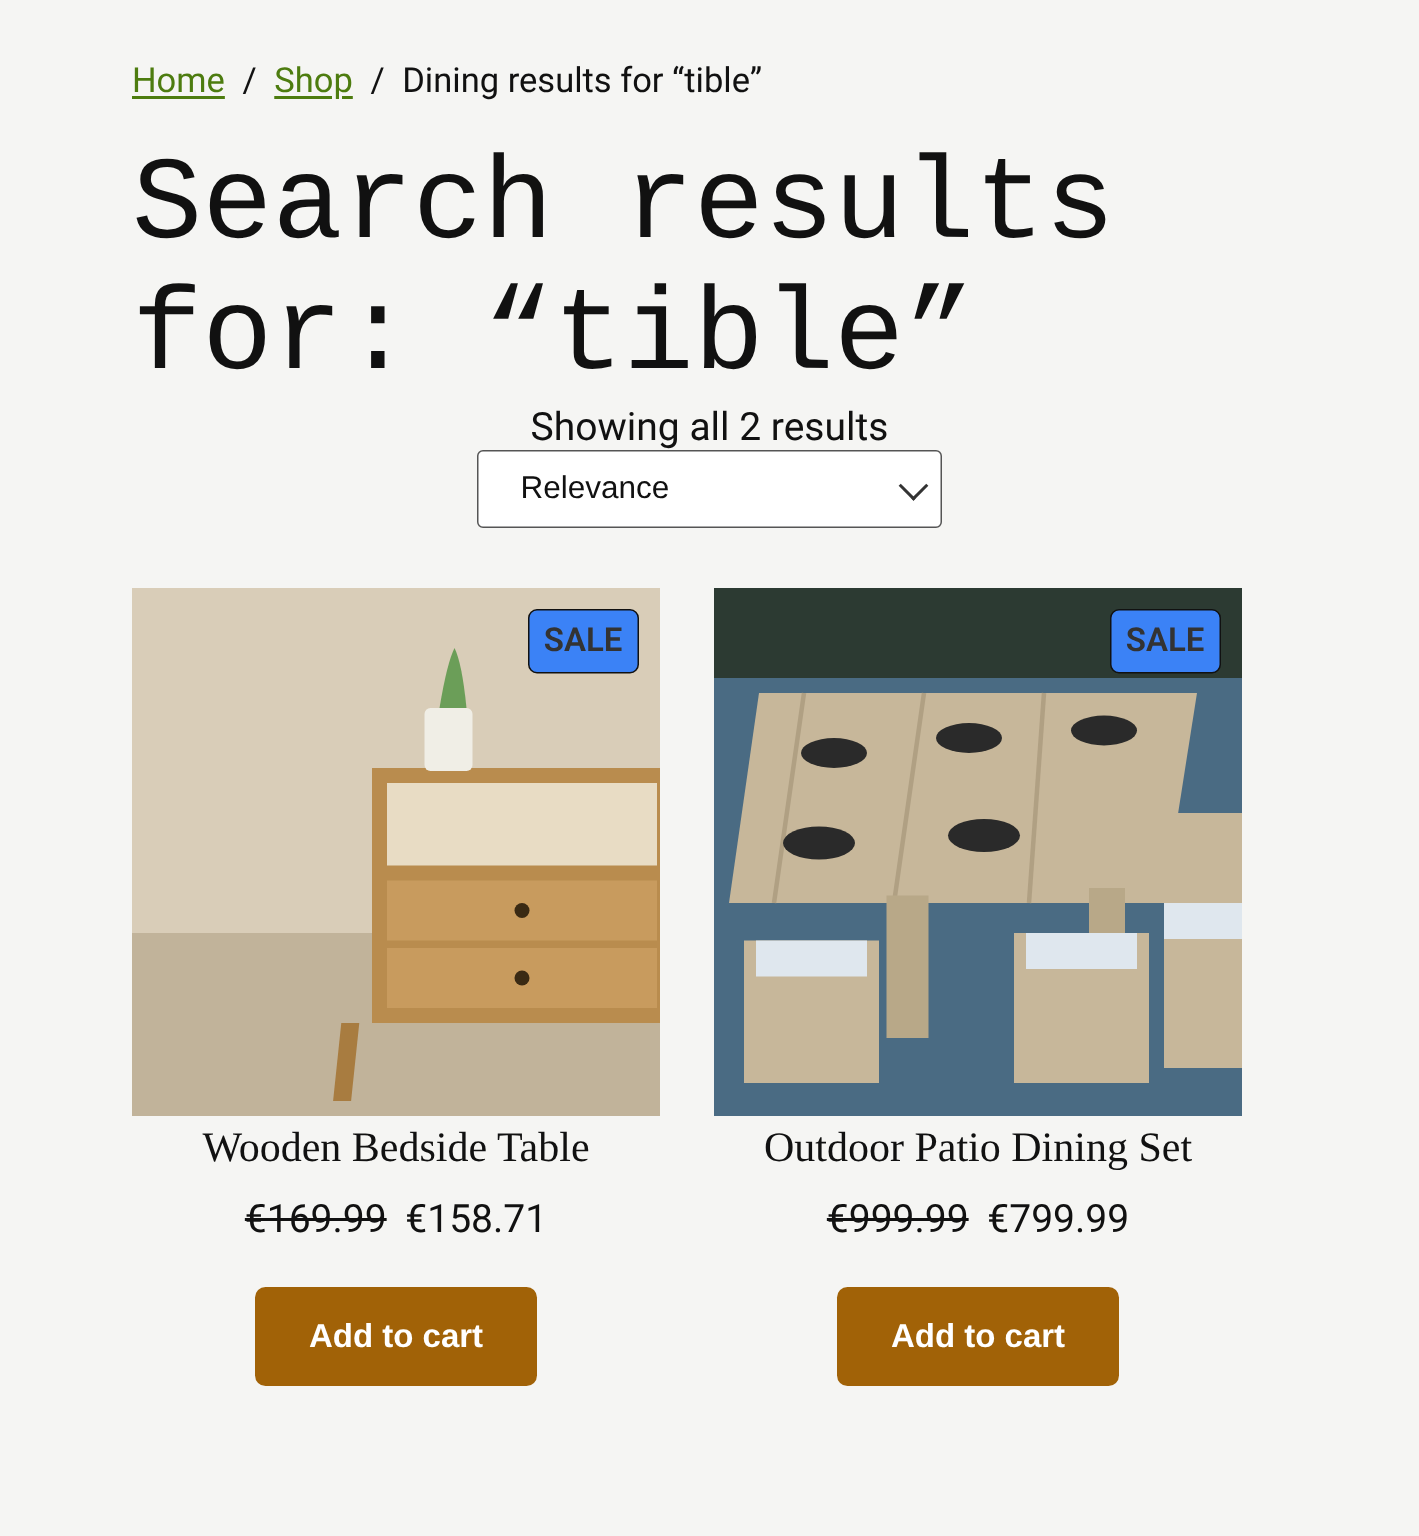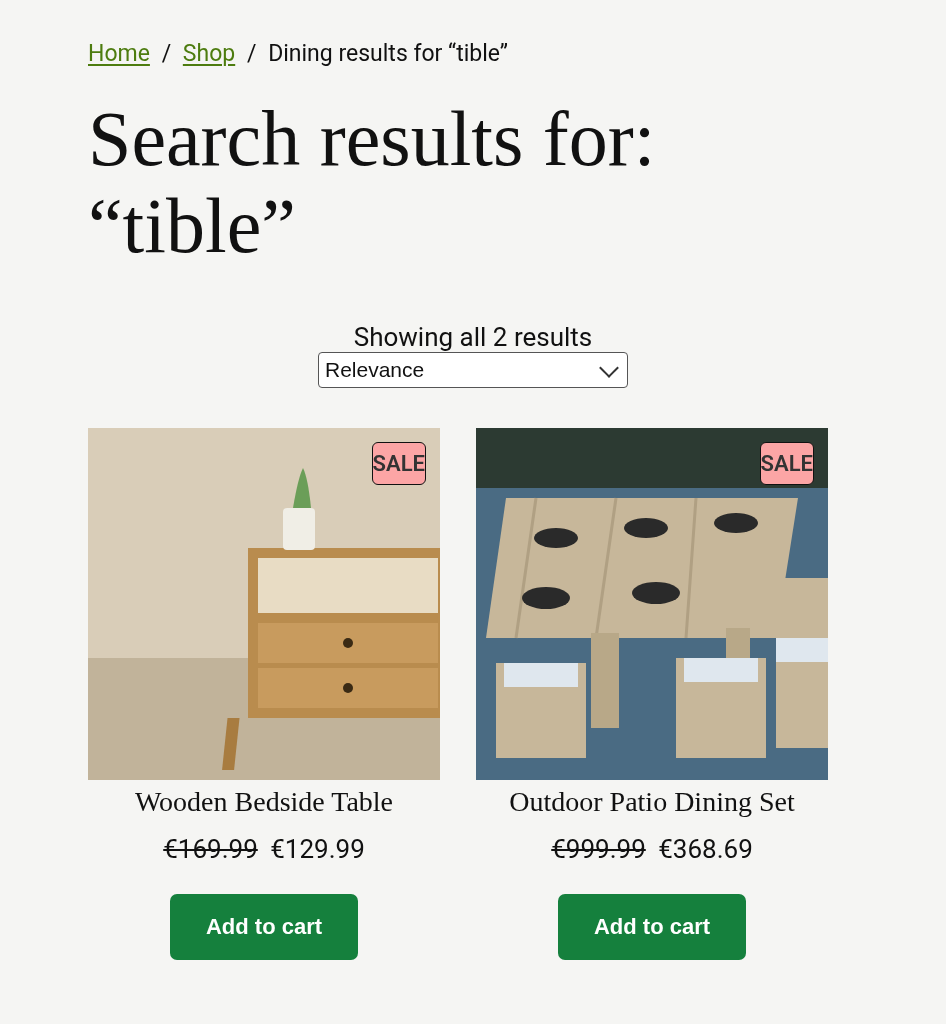--- a/index.html
+++ b/index.html
@@ -18,45 +18,44 @@
     }
     .breadcrumb a {
       color: #4d7c0f;
       text-decoration: underline;
       text-underline-offset: 3px;
     }
     .breadcrumb .sep {
       padding: 0 6px;
     }
     h1.page-title {
-      font-family: Liberation Serif, serif;
+      font-family: Liberation Mono, monospace;
       font-weight: 400;
       font-size: 78px;
       line-height: 1.12;
-      margin-bottom: 52px;
       color: #111;
     }
     .toolbar {
       display: flex;
       justify-content: space-between;
       align-items: center;
       margin-bottom: 40px;
       flex-direction: column;
     }
     .result-count {
       font-size: 26px;
       color: #111;
     }
     .sort-wrap {
       position: relative;
     }
     select.sort {
       width: 310px;
-      height: 36px;
-      padding: 0 36px 0 6px;
+      height: 52px;
+      padding: 0 36px 0 28px;
       font-size: 21px;
       border: 1px solid #555;
       border-radius: 4px;
       background: #fff;
       appearance: none;
       -webkit-appearance: none;
       color: #111;
     }
     .chev {
       position: absolute;
@@ -75,24 +74,24 @@
     }
     .product {
       width: 352px;
       position: relative;
       text-align: center;
     }
     .sale-badge {
       position: absolute;
       top: 14px;
       right: 14px;
-      background: #fca5a5;
+      background: #3b82f6;
       border: 1px solid #111;
       border-radius: 6px;
-      padding: 8px 0;
+      padding: 8px 10px;
       font-size: 22px;
       font-weight: 600;
       color: #333;
     }
     .product-name {
       font-family: Georgia, "Times New Roman", serif;
       font-weight: 400;
       font-size: 28px;
       margin: 6px 0 16px 0;
       color: #111;
@@ -102,21 +101,21 @@
       color: #111;
       margin-bottom: 30px;
       font-weight: 400;
     }
     .old-price {
       text-decoration: line-through;
       margin-right: 6px;
     }
     .add-to-cart {
       display: inline-block;
-      background: #15803d;
+      background: #a16207;
       color: #fff;
       font-size: 22px;
       font-weight: 600;
       border: none;
       border-radius: 7px;
       padding: 20px 36px;
       cursor: pointer;
     }
     
     .thumb {
@@ -169,21 +168,21 @@
         <rect x="335" y="290" width="12" height="52" fill="#a87c40" transform="skewX(6)"></rect>
 
         <rect x="195" y="80" width="32" height="42" rx="4" fill="#f0eee6"></rect>
         <path d="M205 80 q5 -30 10 -40 q5 10 8 40" fill="#6b9e58"></path>
       </svg>
     </div>
     <div class="sale-badge">SALE</div>
     <h2 class="product-name">Wooden Bedside Table</h2>
     <div class="price-line">
       <span class="old-price">€169.99</span>
-      <span>€129.99</span>
+      <span>€158.71</span>
     </div>
     <button class="add-to-cart">Add to cart</button>
   </div>
 
   <div class="product">
     <div class="thumb">
       <svg viewBox="0 0 352 352">
         <rect x="0" y="0" width="352" height="352" fill="#4a6b83"></rect>
         <rect x="0" y="0" width="352" height="60" fill="#2c3a32"></rect>
 
@@ -206,18 +205,18 @@
         <rect x="200" y="230" width="90" height="100" fill="#c7b79a"></rect>
         <rect x="208" y="230" width="74" height="24" fill="#dfe7ee"></rect>
         <rect x="300" y="150" width="52" height="170" fill="#c7b79a"></rect>
         <rect x="300" y="210" width="52" height="24" fill="#dfe7ee"></rect>
       </svg>
     </div>
     <div class="sale-badge">SALE</div>
     <h2 class="product-name">Outdoor Patio Dining Set</h2>
     <div class="price-line">
       <span class="old-price">€999.99</span>
-      <span>€368.69</span>
+      <span>€799.99</span>
     </div>
     <button class="add-to-cart">Add to cart</button>
   </div>
 
 </div>
 
 </body></html>

